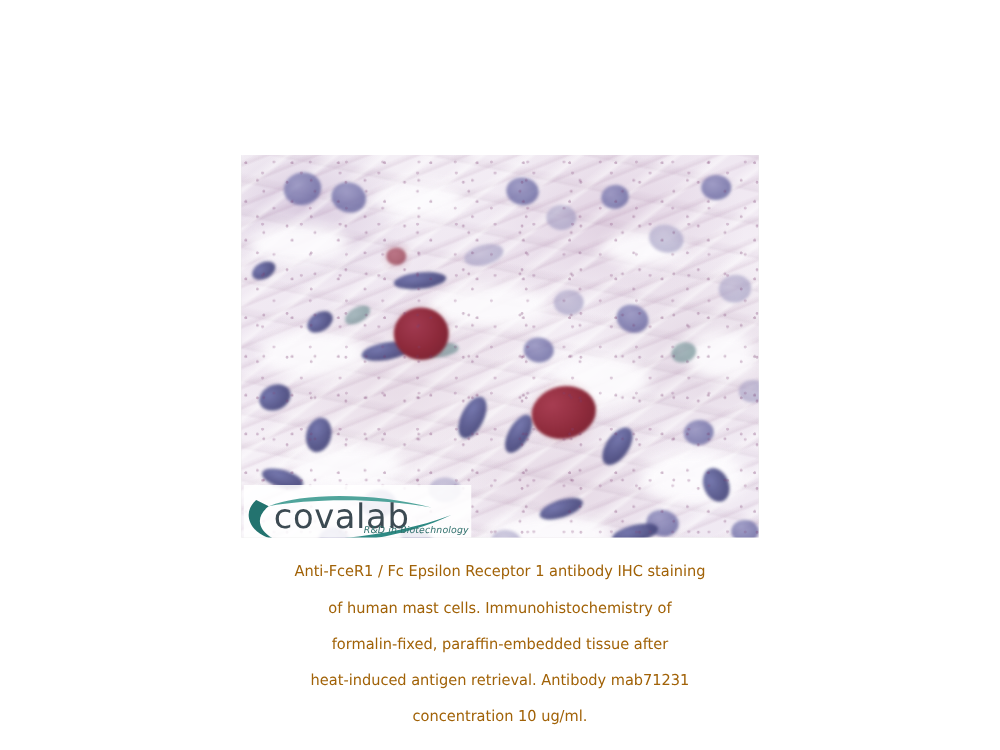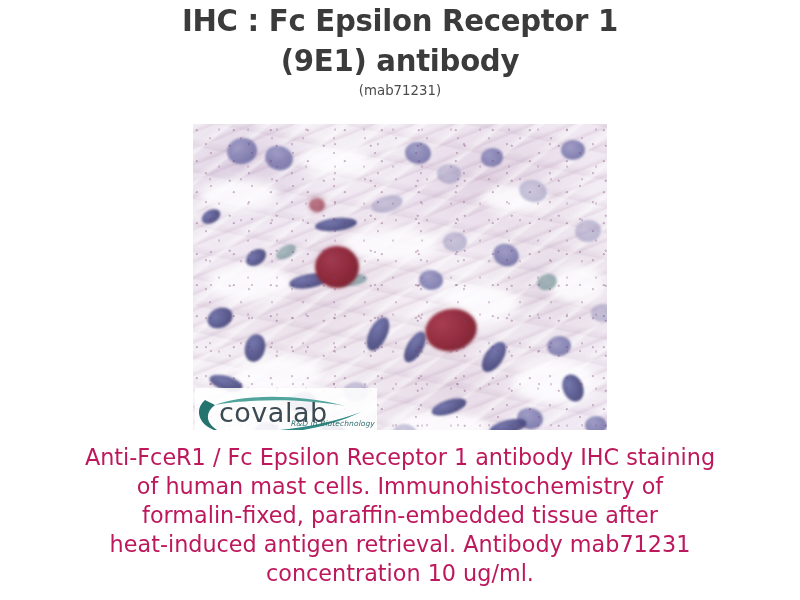--- a/index.html
+++ b/index.html
@@ -203,39 +203,34 @@
   }
 
   
   .caption {
     position: absolute;
     left: 0;
     top: 443px;
     width: 800px;
     text-align: center;
     font-family: "DejaVu Sans", sans-serif;
-    font-size: 23px;
+    font-size: 12px;
     line-height: 29px;
-    color: #be185d;
+    color: #a16207;
   }
   .caption-line {
     white-space: nowrap;
     transform: scaleX(0.97);
   }
 </style>
 </head>
 <body>
 
 <div class="page">
 
-  <div class="title-block">
-    <div class="title-line">IHC : Fc Epsilon Receptor 1</div>
-    <div class="title-line">(9E1) antibody</div>
-    <div class="catalog-number">(mab71231)</div>
-  </div>
 
   <div class="micrograph-wrap">
     <div class="micrograph">
 
       <div class="tissue-base"></div>
       <div class="stroma"></div>
       <div class="stroma-2"></div>
 
       <div class="clearing" style="left:6px;  top:54px;  width:80px;  height:34px;"></div>
       <div class="clearing" style="left:108px; top:22px;  width:70px;  height:30px;"></div>

